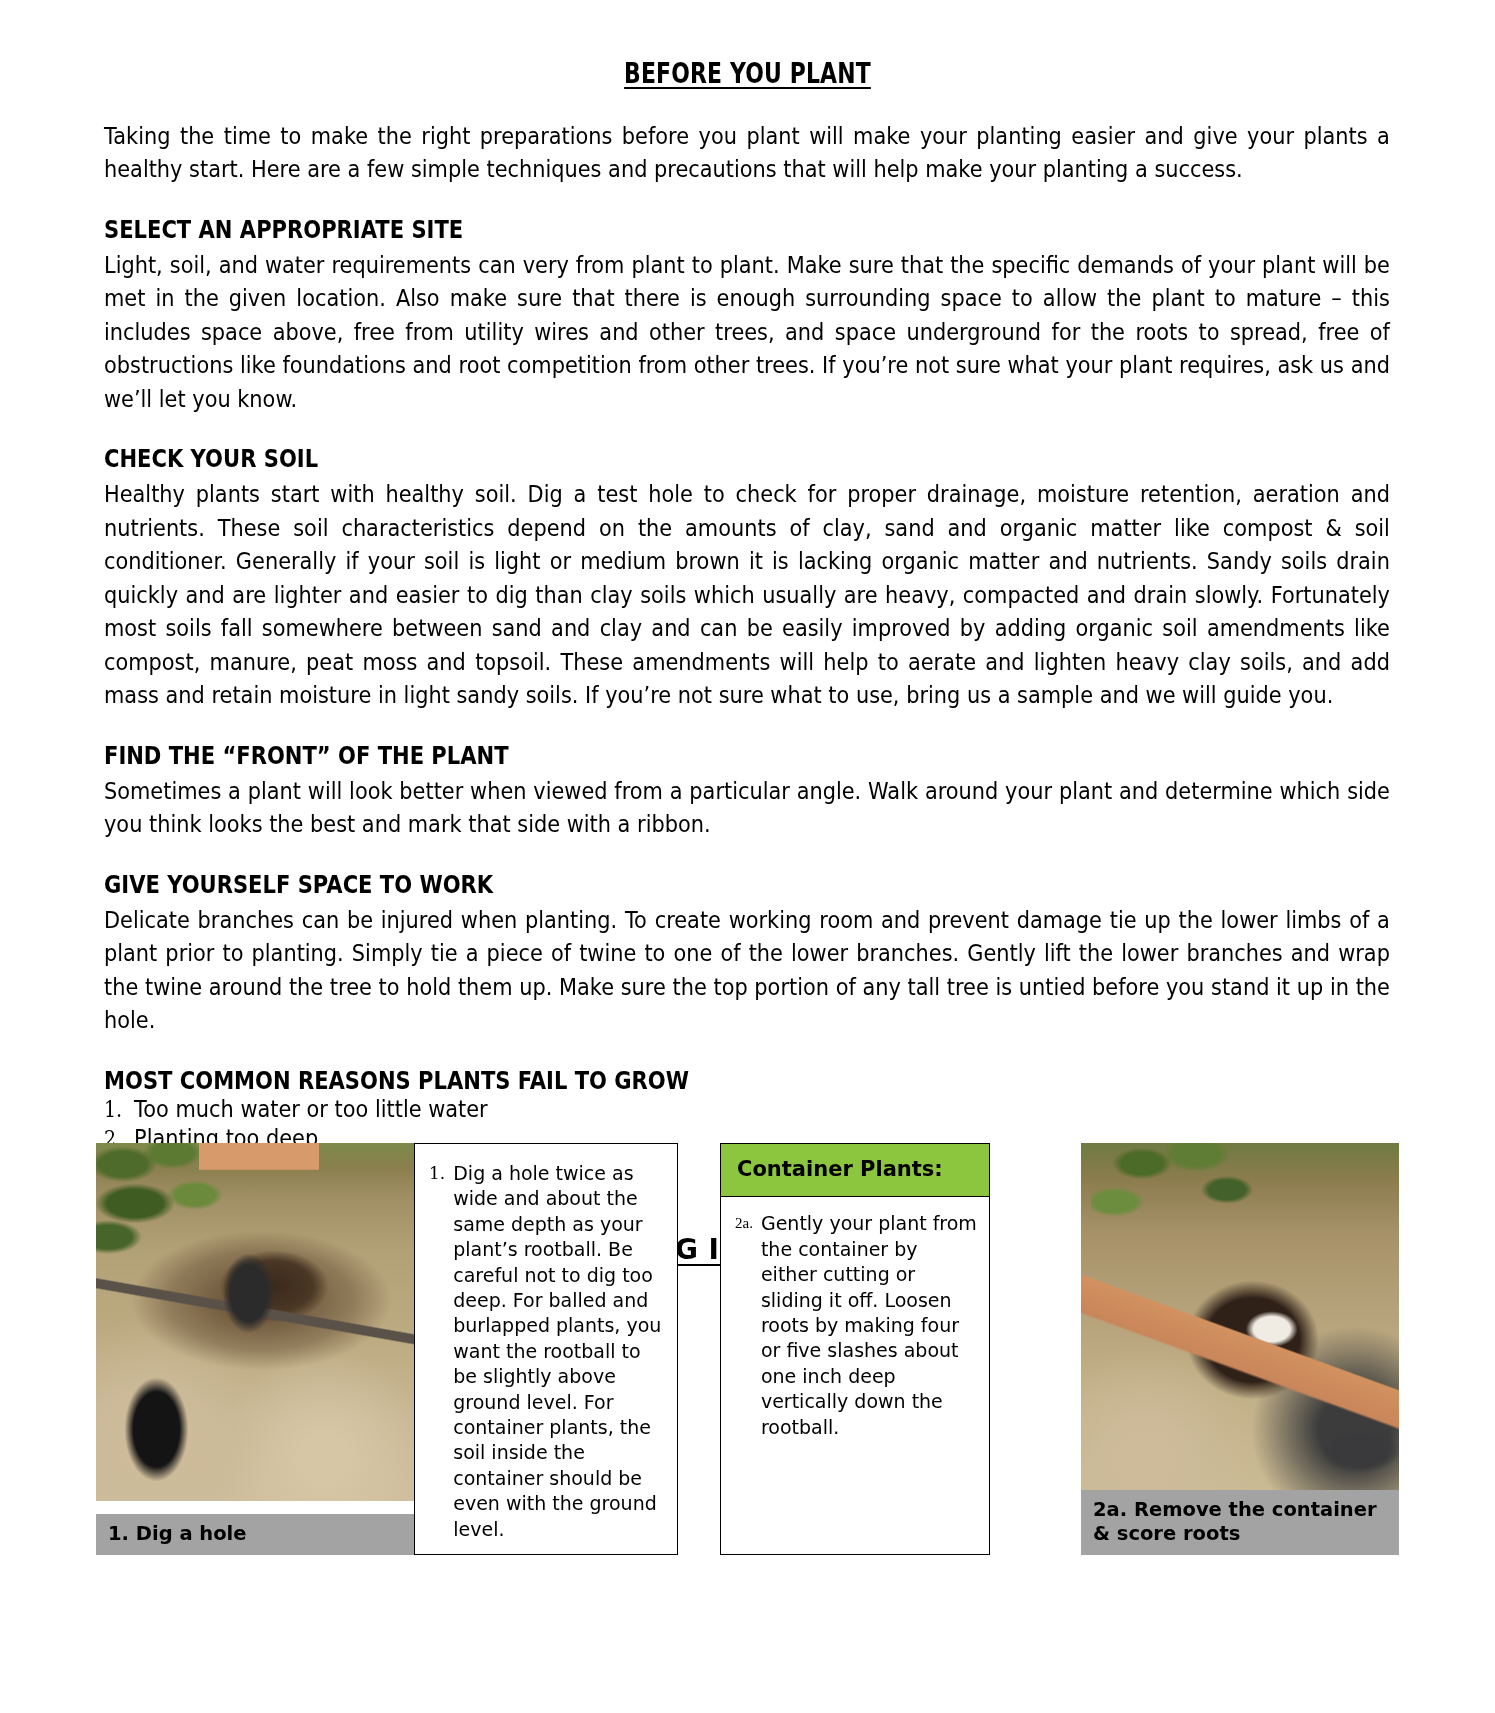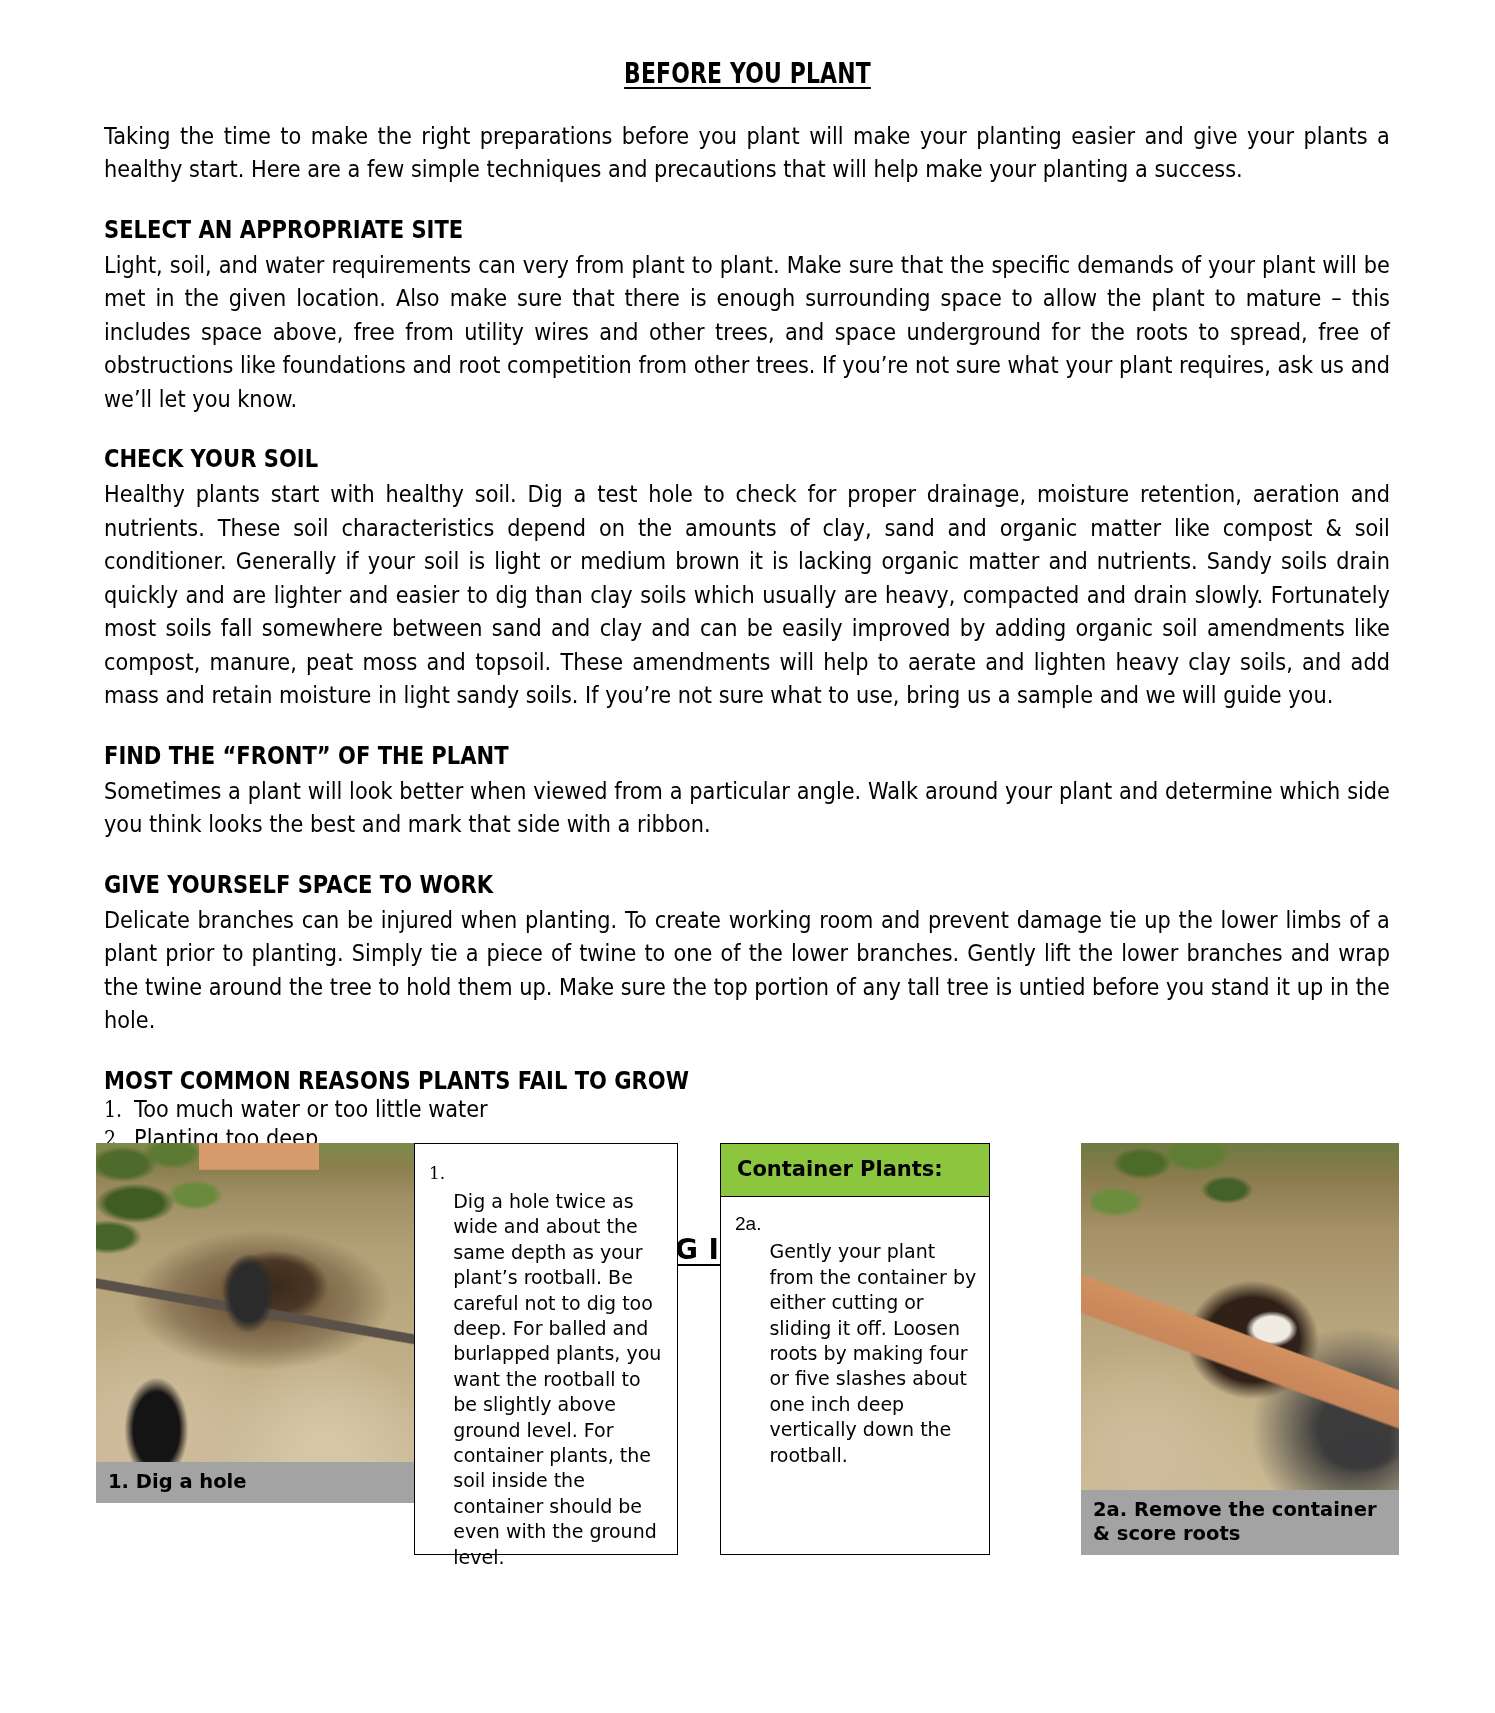--- a/index.html
+++ b/index.html
@@ -215,21 +215,21 @@
     font-weight: bold;
     font-size: 19.5px;
     line-height: 24px;
     padding: 8px 10px 9px 12px;
     color: #000;
   }
   .photo-wrap {
     position: relative;
     flex: 0 0 auto;
   }
-  .photo-wrap.left  { width: 318px; height: 360px; }
+  .photo-wrap.left  { width: 318px; height: 412px; }
   .photo-wrap.right { width: 318px; height: 412px; }
 
   
   .text-card {
     border: 1.6px solid #000;
     box-sizing: border-box;
     background: #fff;
     padding: 17px 12px 10px 14px;
     font-family: "DejaVu Sans", "Liberation Sans", sans-serif;
     font-size: 19px;
@@ -243,24 +243,24 @@
     align-items: flex-start;
   }
   .step-num {
     flex: 0 0 auto;
     padding-right: 8px;
     font-family: "DejaVu Serif", "Liberation Serif", serif;
     font-size: 17px;
     line-height: 25.4px;
   }
   .step-num.sans {
-    font-family: Liberation Sans, sans-serif;
-    font-size: 19px;
-  }
-  .step-body { flex: 1 1 auto; margin-top: 28px; }
+    font-family: Liberation Serif, serif;
+    font-size: 15px;
+  }
+  .step-body { flex: 1 1 auto; }
 
   .card-green-head {
     background: #8CC63F;
     border-bottom: 1.6px solid #000;
     font-weight: bold;
     font-size: 21px;
     padding: 13px 0 14px 16px;
     box-sizing: border-box;
   }
   .card-green-body {

